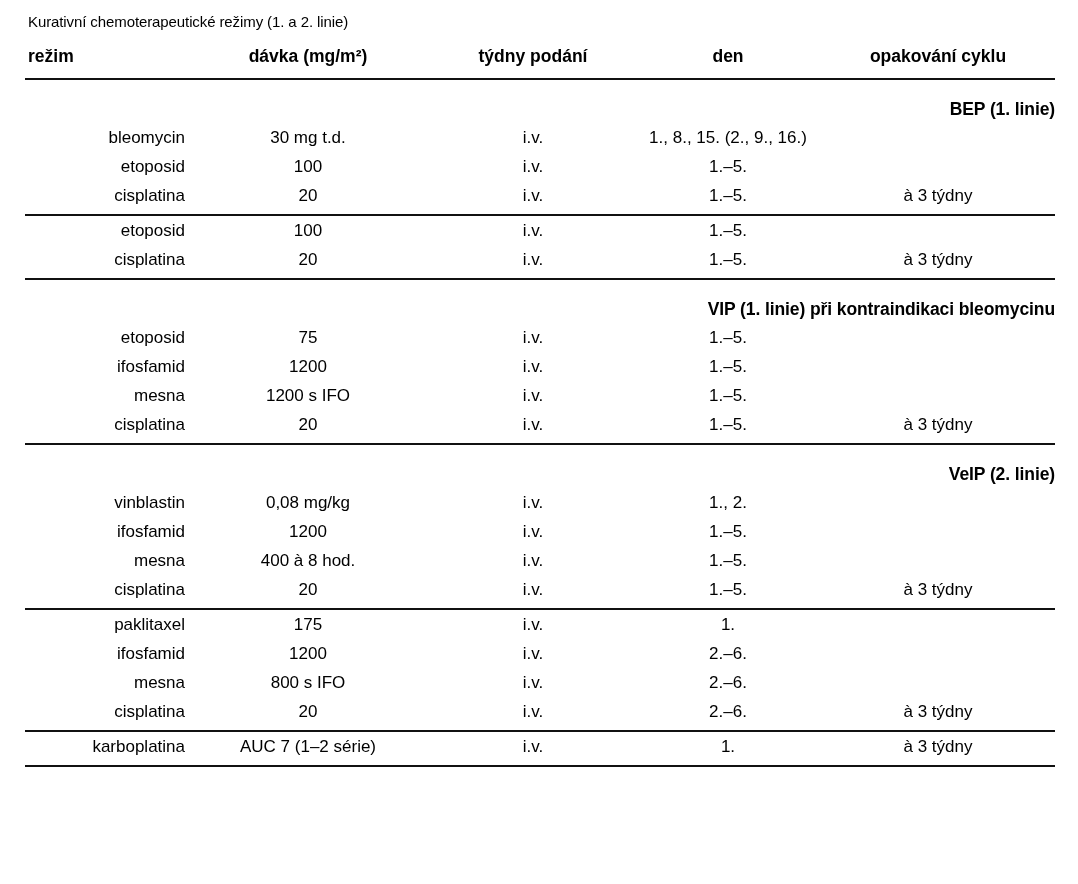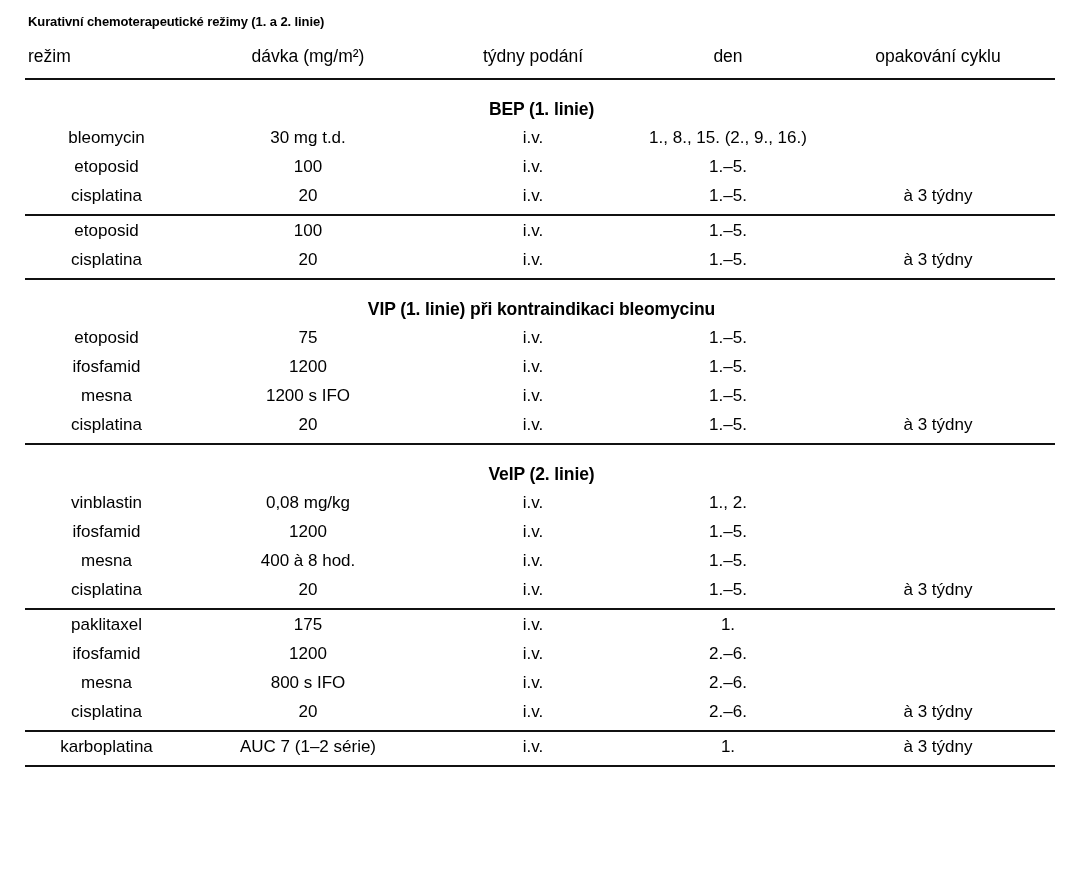--- a/index.html
+++ b/index.html
@@ -11,53 +11,53 @@
   }
   .page {
     width: 1078px;
     height: 884px;
     box-sizing: border-box;
     padding: 8px 23px 0 25px;
     background: #ffffff;
     overflow: hidden;
   }
   .title {
-    font-weight: bold;
-    font-size: 13px;
+    font-weight: normal;
+    font-size: 15px;
     line-height: 22px;
     padding: 3px 0 13px 3px;
     letter-spacing: -0.1px;
   }
   table.regimen {
     border-collapse: collapse;
     table-layout: fixed;
     width: 1030px;
   }
   col.w0 { width: 160px; }
   col.w1 { width: 246px; }
   col.w2 { width: 204px; }
   col.w3 { width: 186px; }
   col.w4 { width: 234px; }
   th {
-    font-weight: normal;
+    font-weight: bold;
     font-size: 17.5px;
     padding: 0 0 11px 0;
     border-bottom: 2.5px solid #111111;
     text-align: center;
     white-space: nowrap;
   }
   th.c0 { text-align: left; padding-left: 3px; }
   td {
     font-size: 17px;
     height: 29px;
     padding: 0;
     vertical-align: middle;
     white-space: nowrap;
   }
-  td.c0 { text-align: center; padding-left: 3px; margin-top: 44px; }
+  td.c0 { text-align: right; padding-left: 3px; margin-top: 44px; }
   td.c1, td.c2, td.c3, td.c4 { text-align: center; }
   tr.section-header td {
     font-weight: bold;
     font-size: 17.5px;
     padding-top: 16px;
     height: 27px;
     letter-spacing: -0.1px;
   }
   tr.section-end td {
     border-bottom: 2.5px solid #111111;

